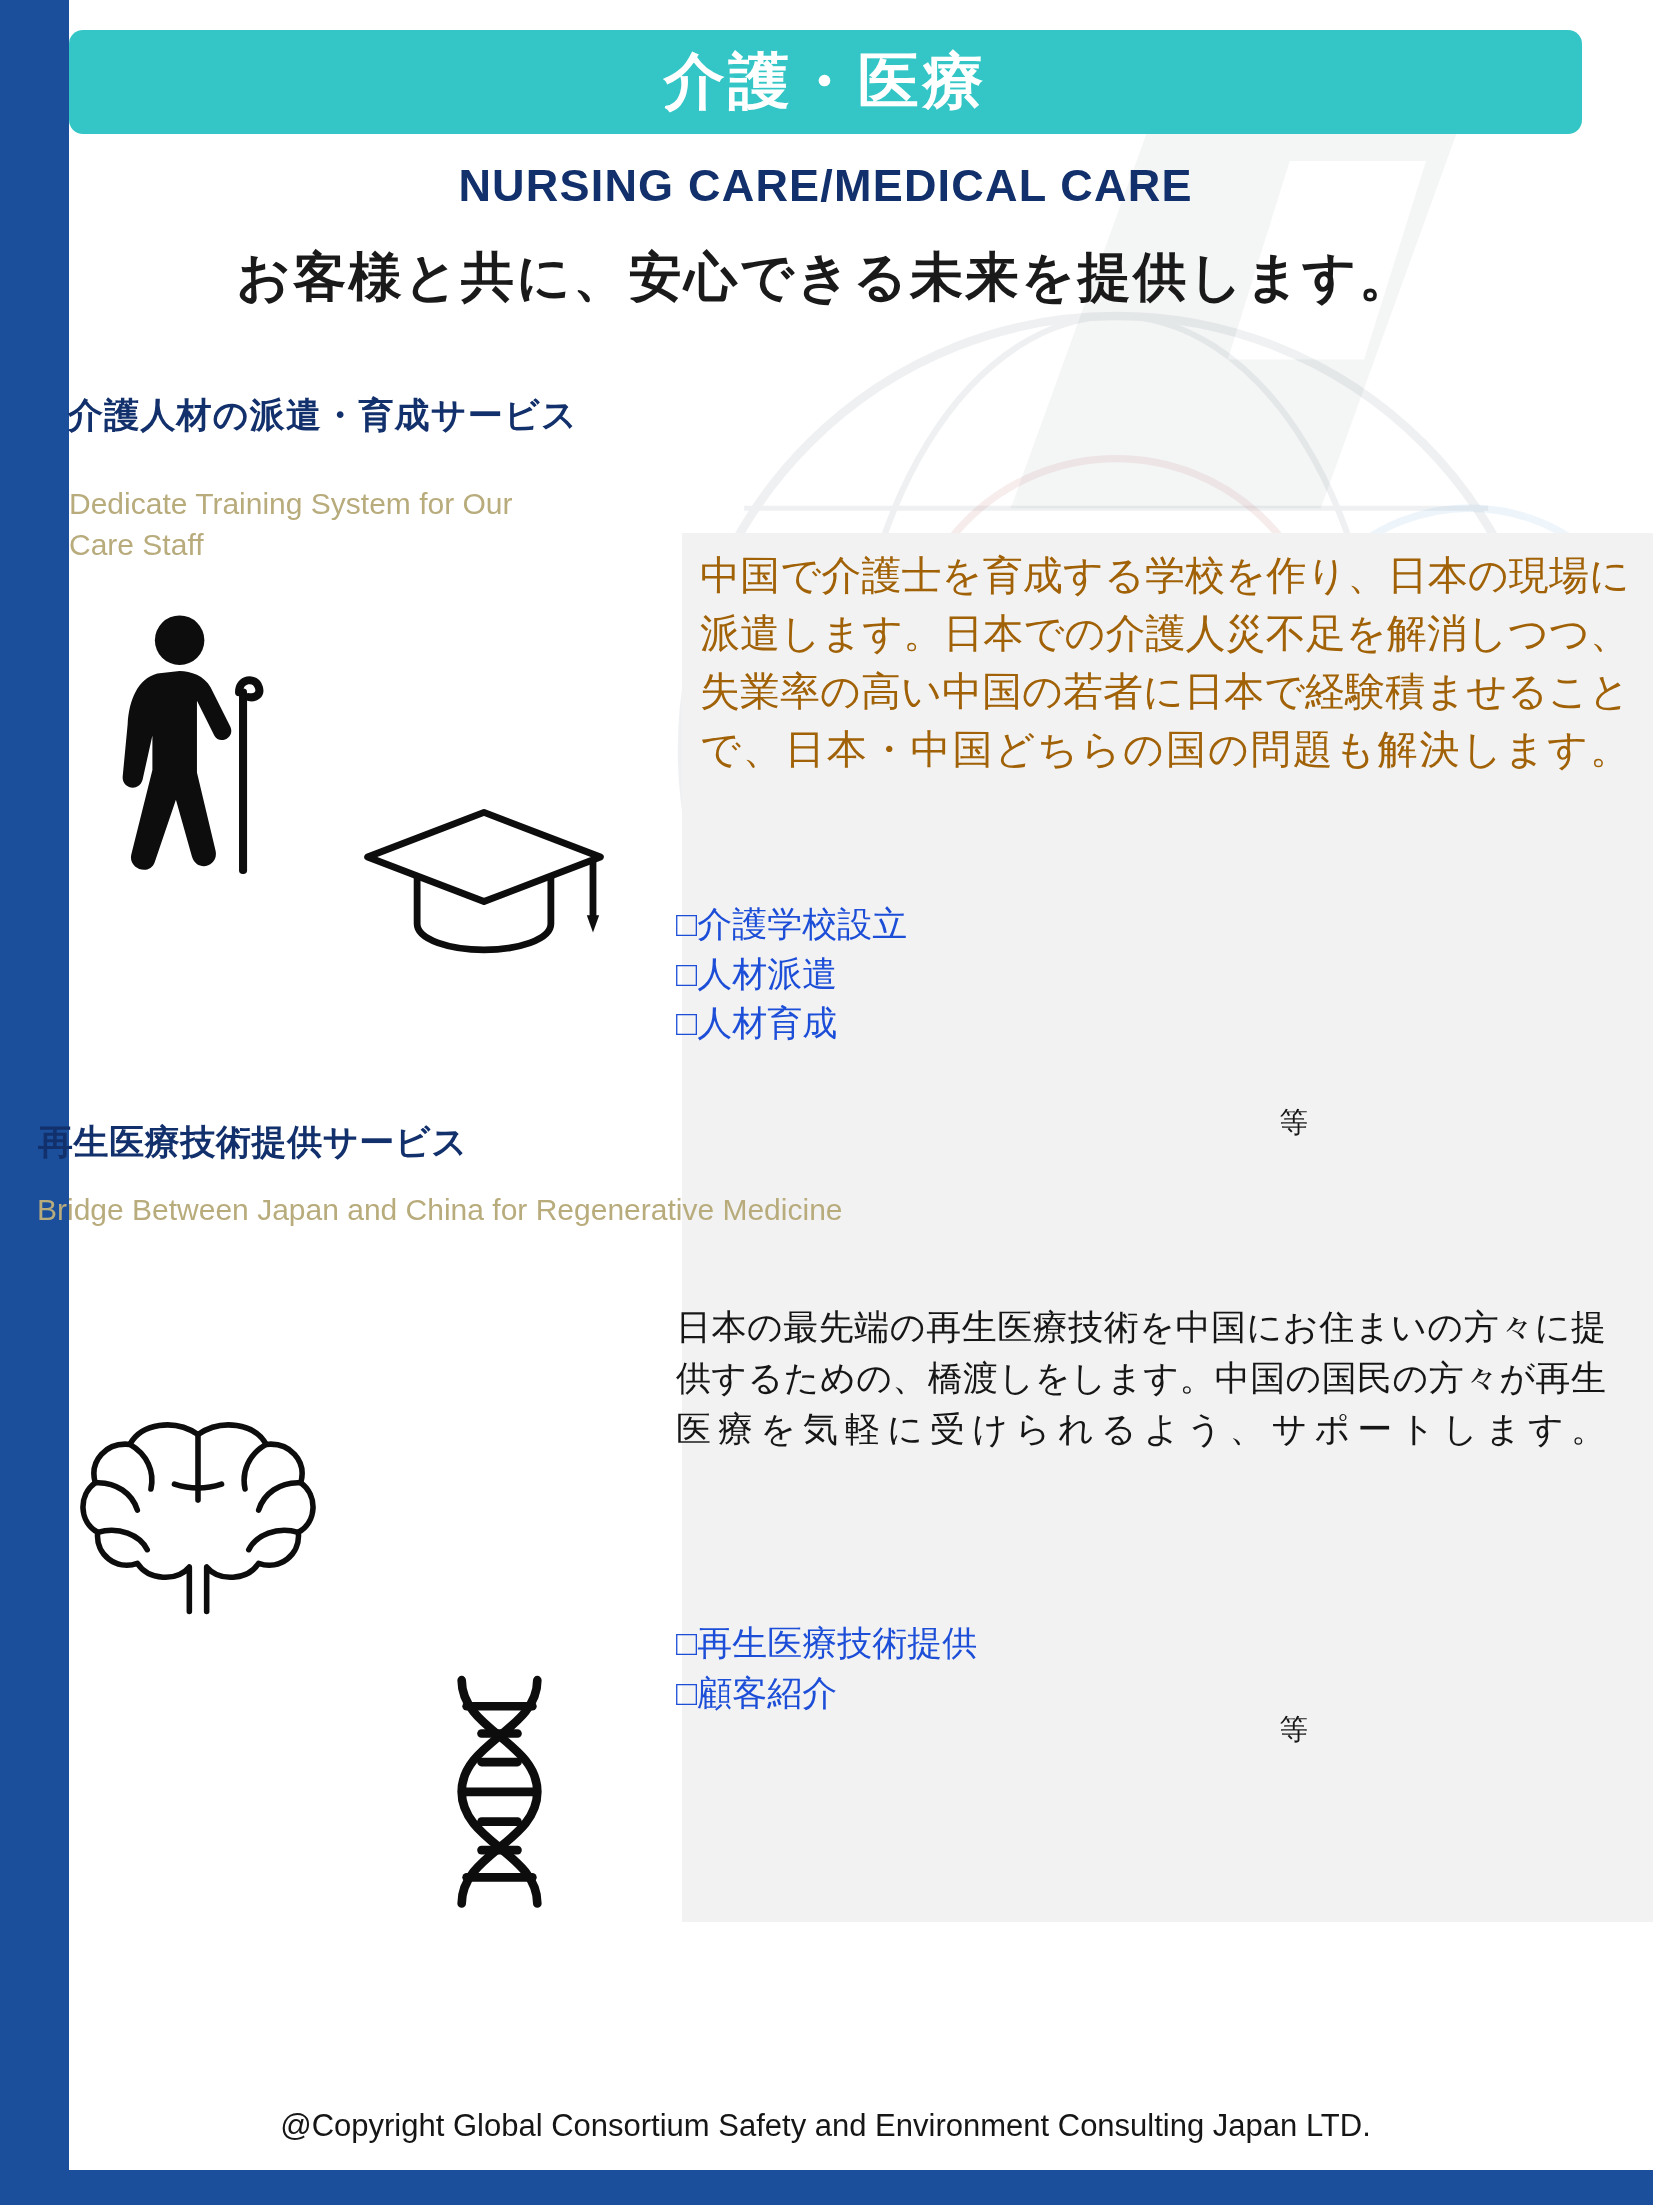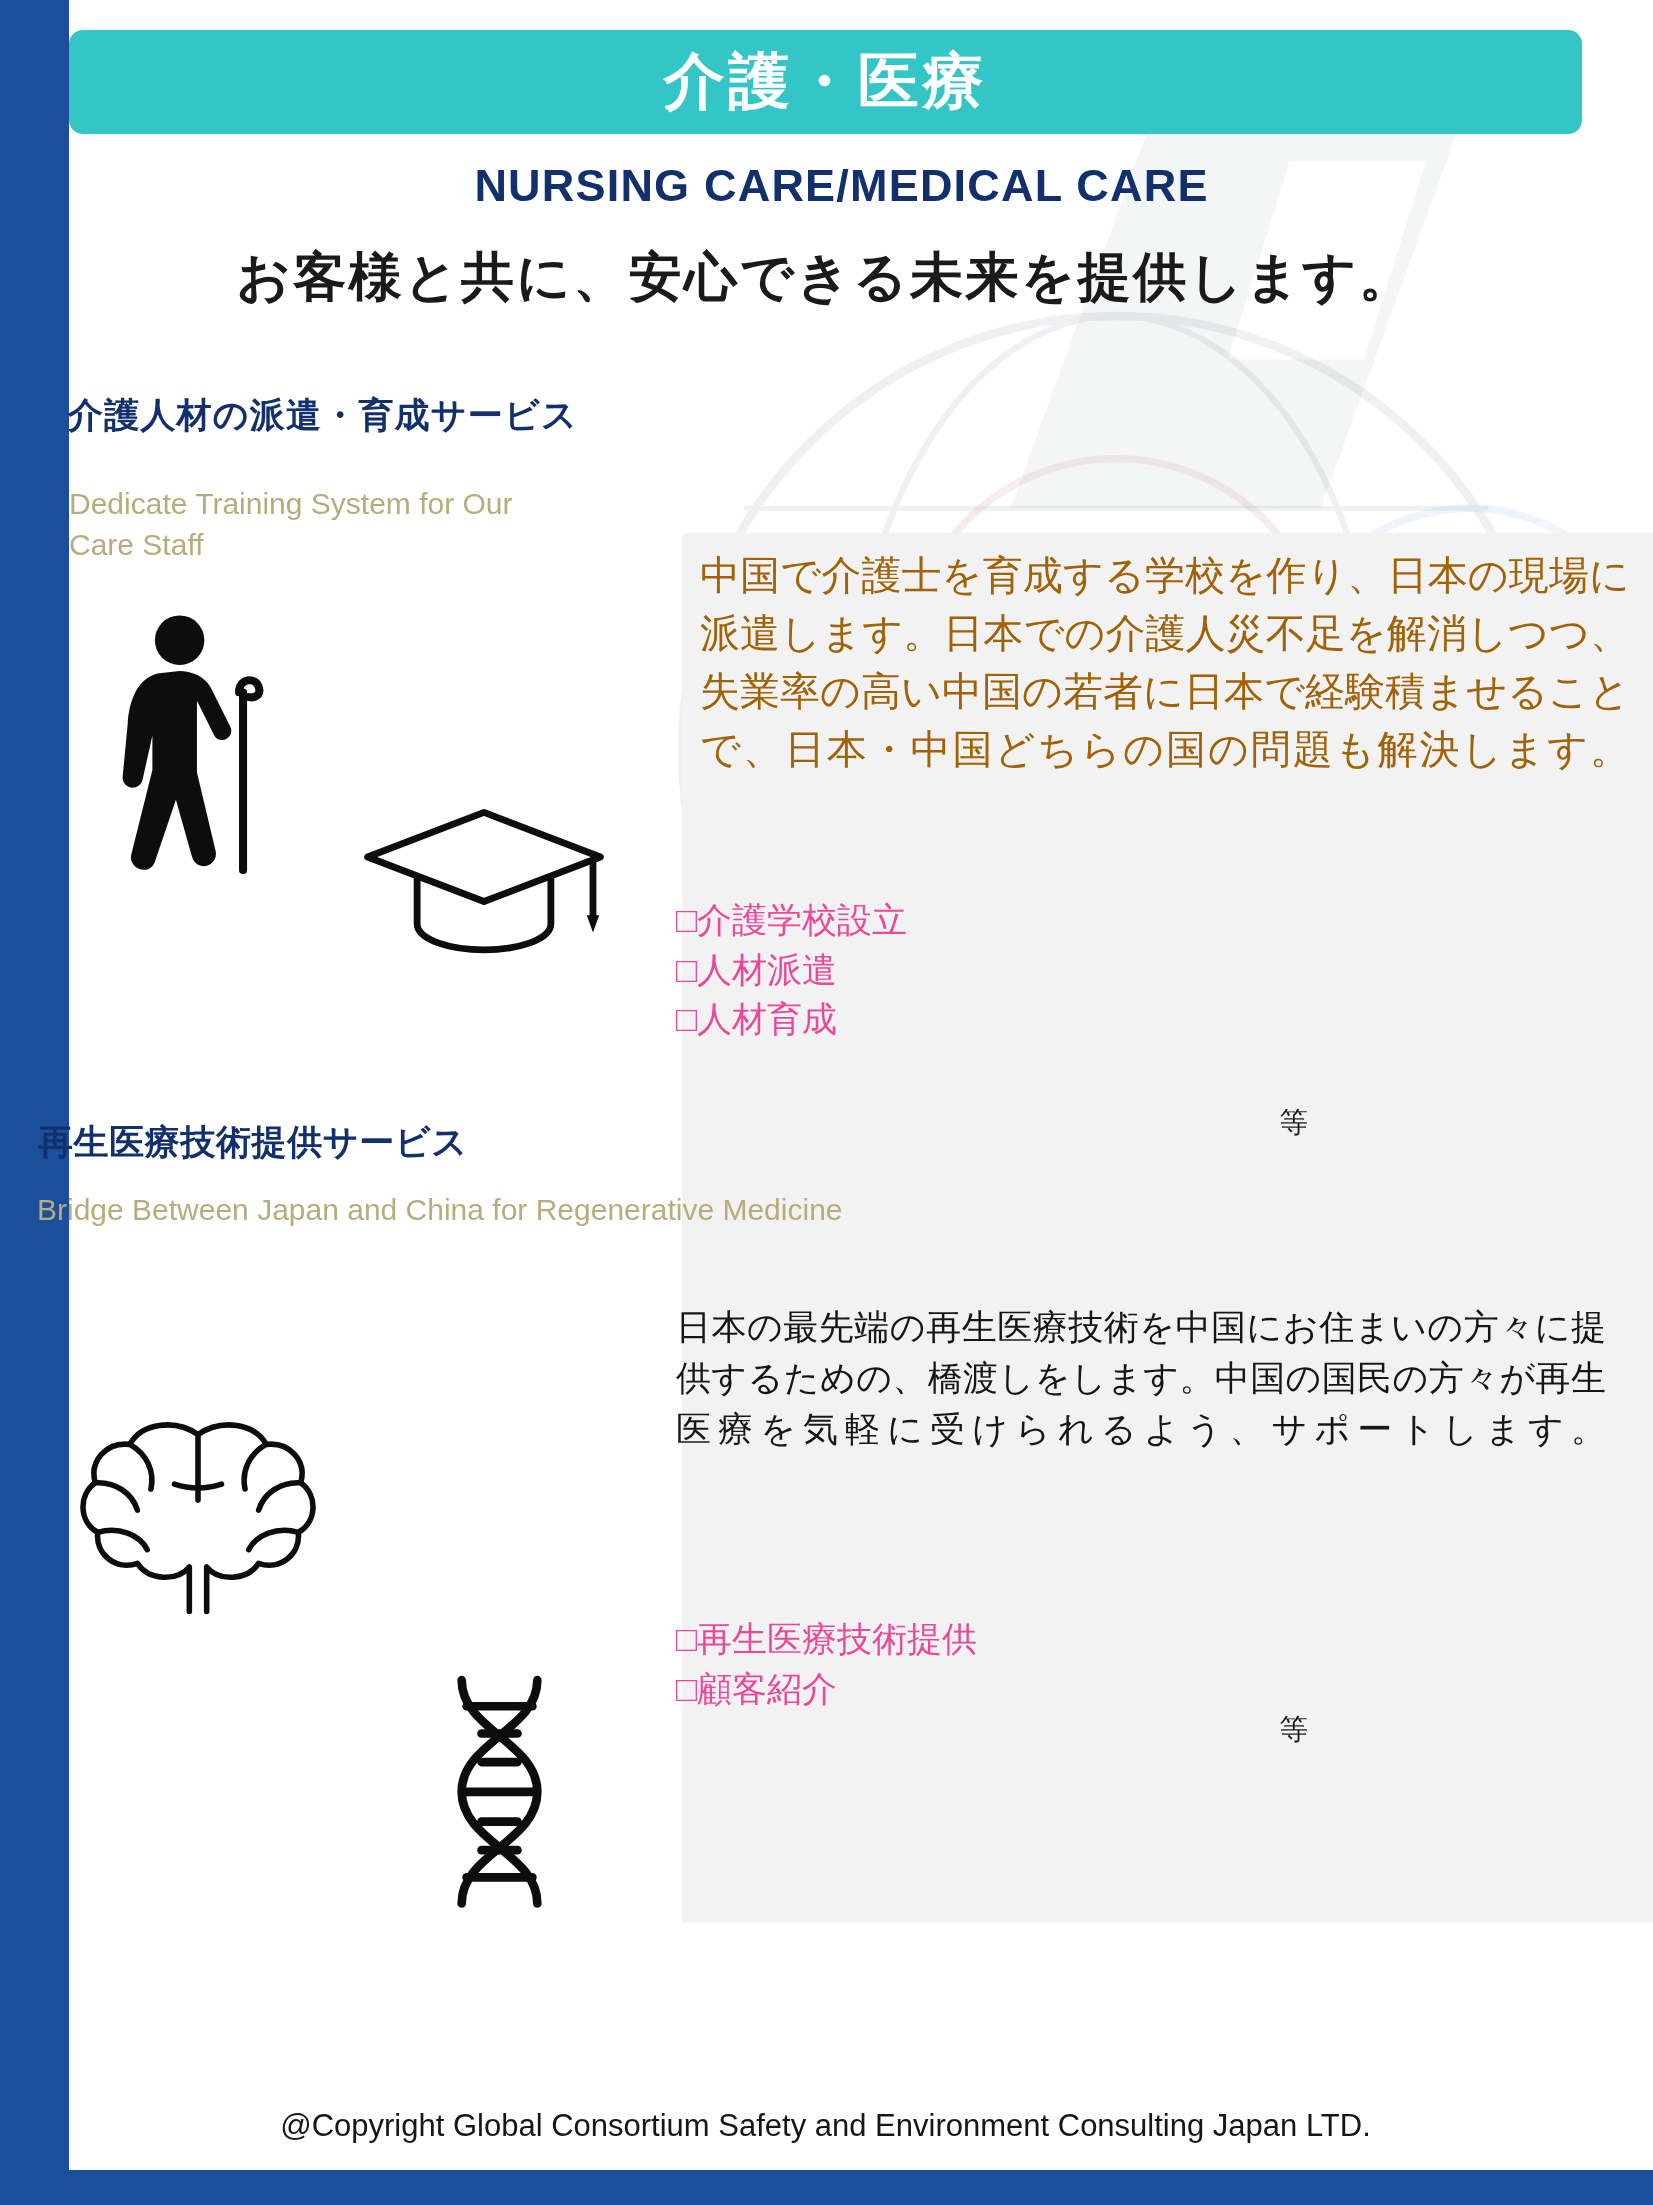--- a/index.html
+++ b/index.html
@@ -76,21 +76,20 @@
     left: 69px;
     top: 160px;
     width: 1513px;
     text-align: center;
     color: #12306b;
     font-size: 45px;
     font-weight: bold;
     letter-spacing: 1.2px;
     z-index: 6;
     font-family: "Liberation Sans", sans-serif;
-    padding-left: 16px;
   }
 
   .tagline {
     position: absolute;
     left: 69px;
     top: 242px;
     width: 1513px;
     text-align: center;
     color: #1a1a1a;
     font-size: 53px;
@@ -218,24 +217,24 @@
   }
   .bullets2 {
     position: absolute;
     left: 676px;
     top: 1574px;
     width: 930px;
     z-index: 6;
     margin-top: 44px;
   }
   .bullet {
-    color: #ec4899;
+    color: #1d4ed8;
     font-size: 35px;
     line-height: 1.42;
-    font-family: Liberation Mono, monospace;
+    font-family: Liberation Sans, sans-serif;
   }
   .etc1 {
     position: absolute;
     left: 676px;
     top: 1104px;
     width: 632px;
     text-align: right;
     color: #161616;
     font-size: 28.5px;
     z-index: 6;

